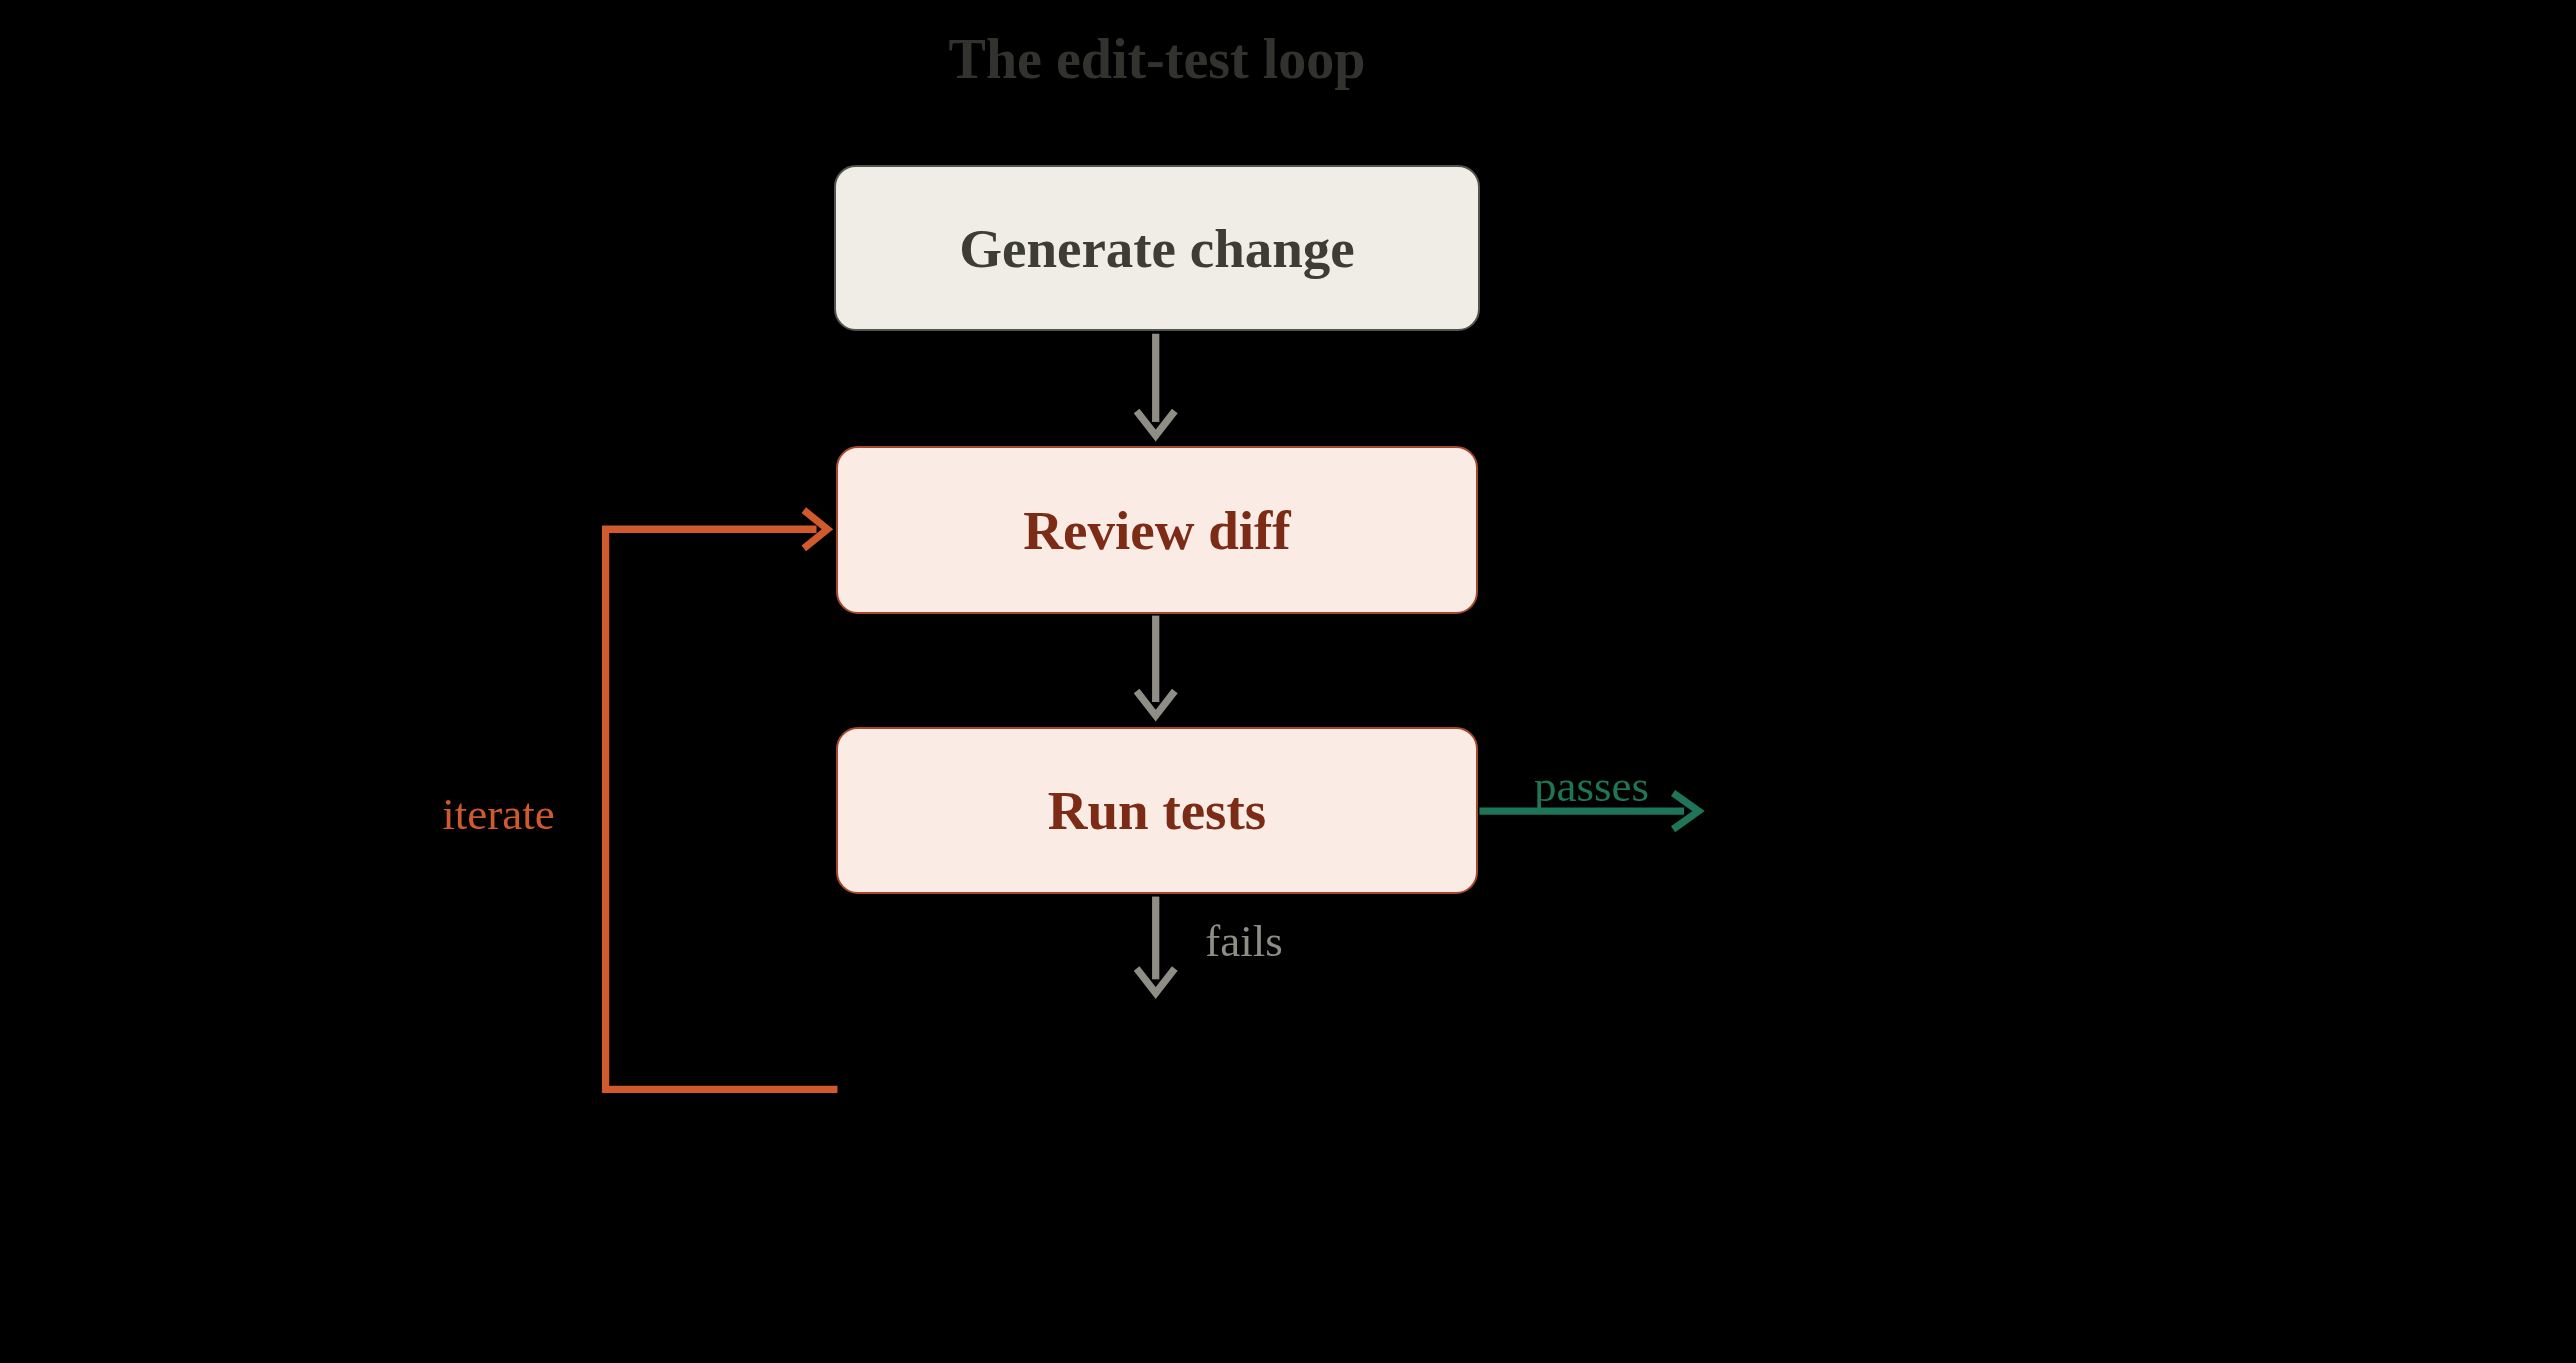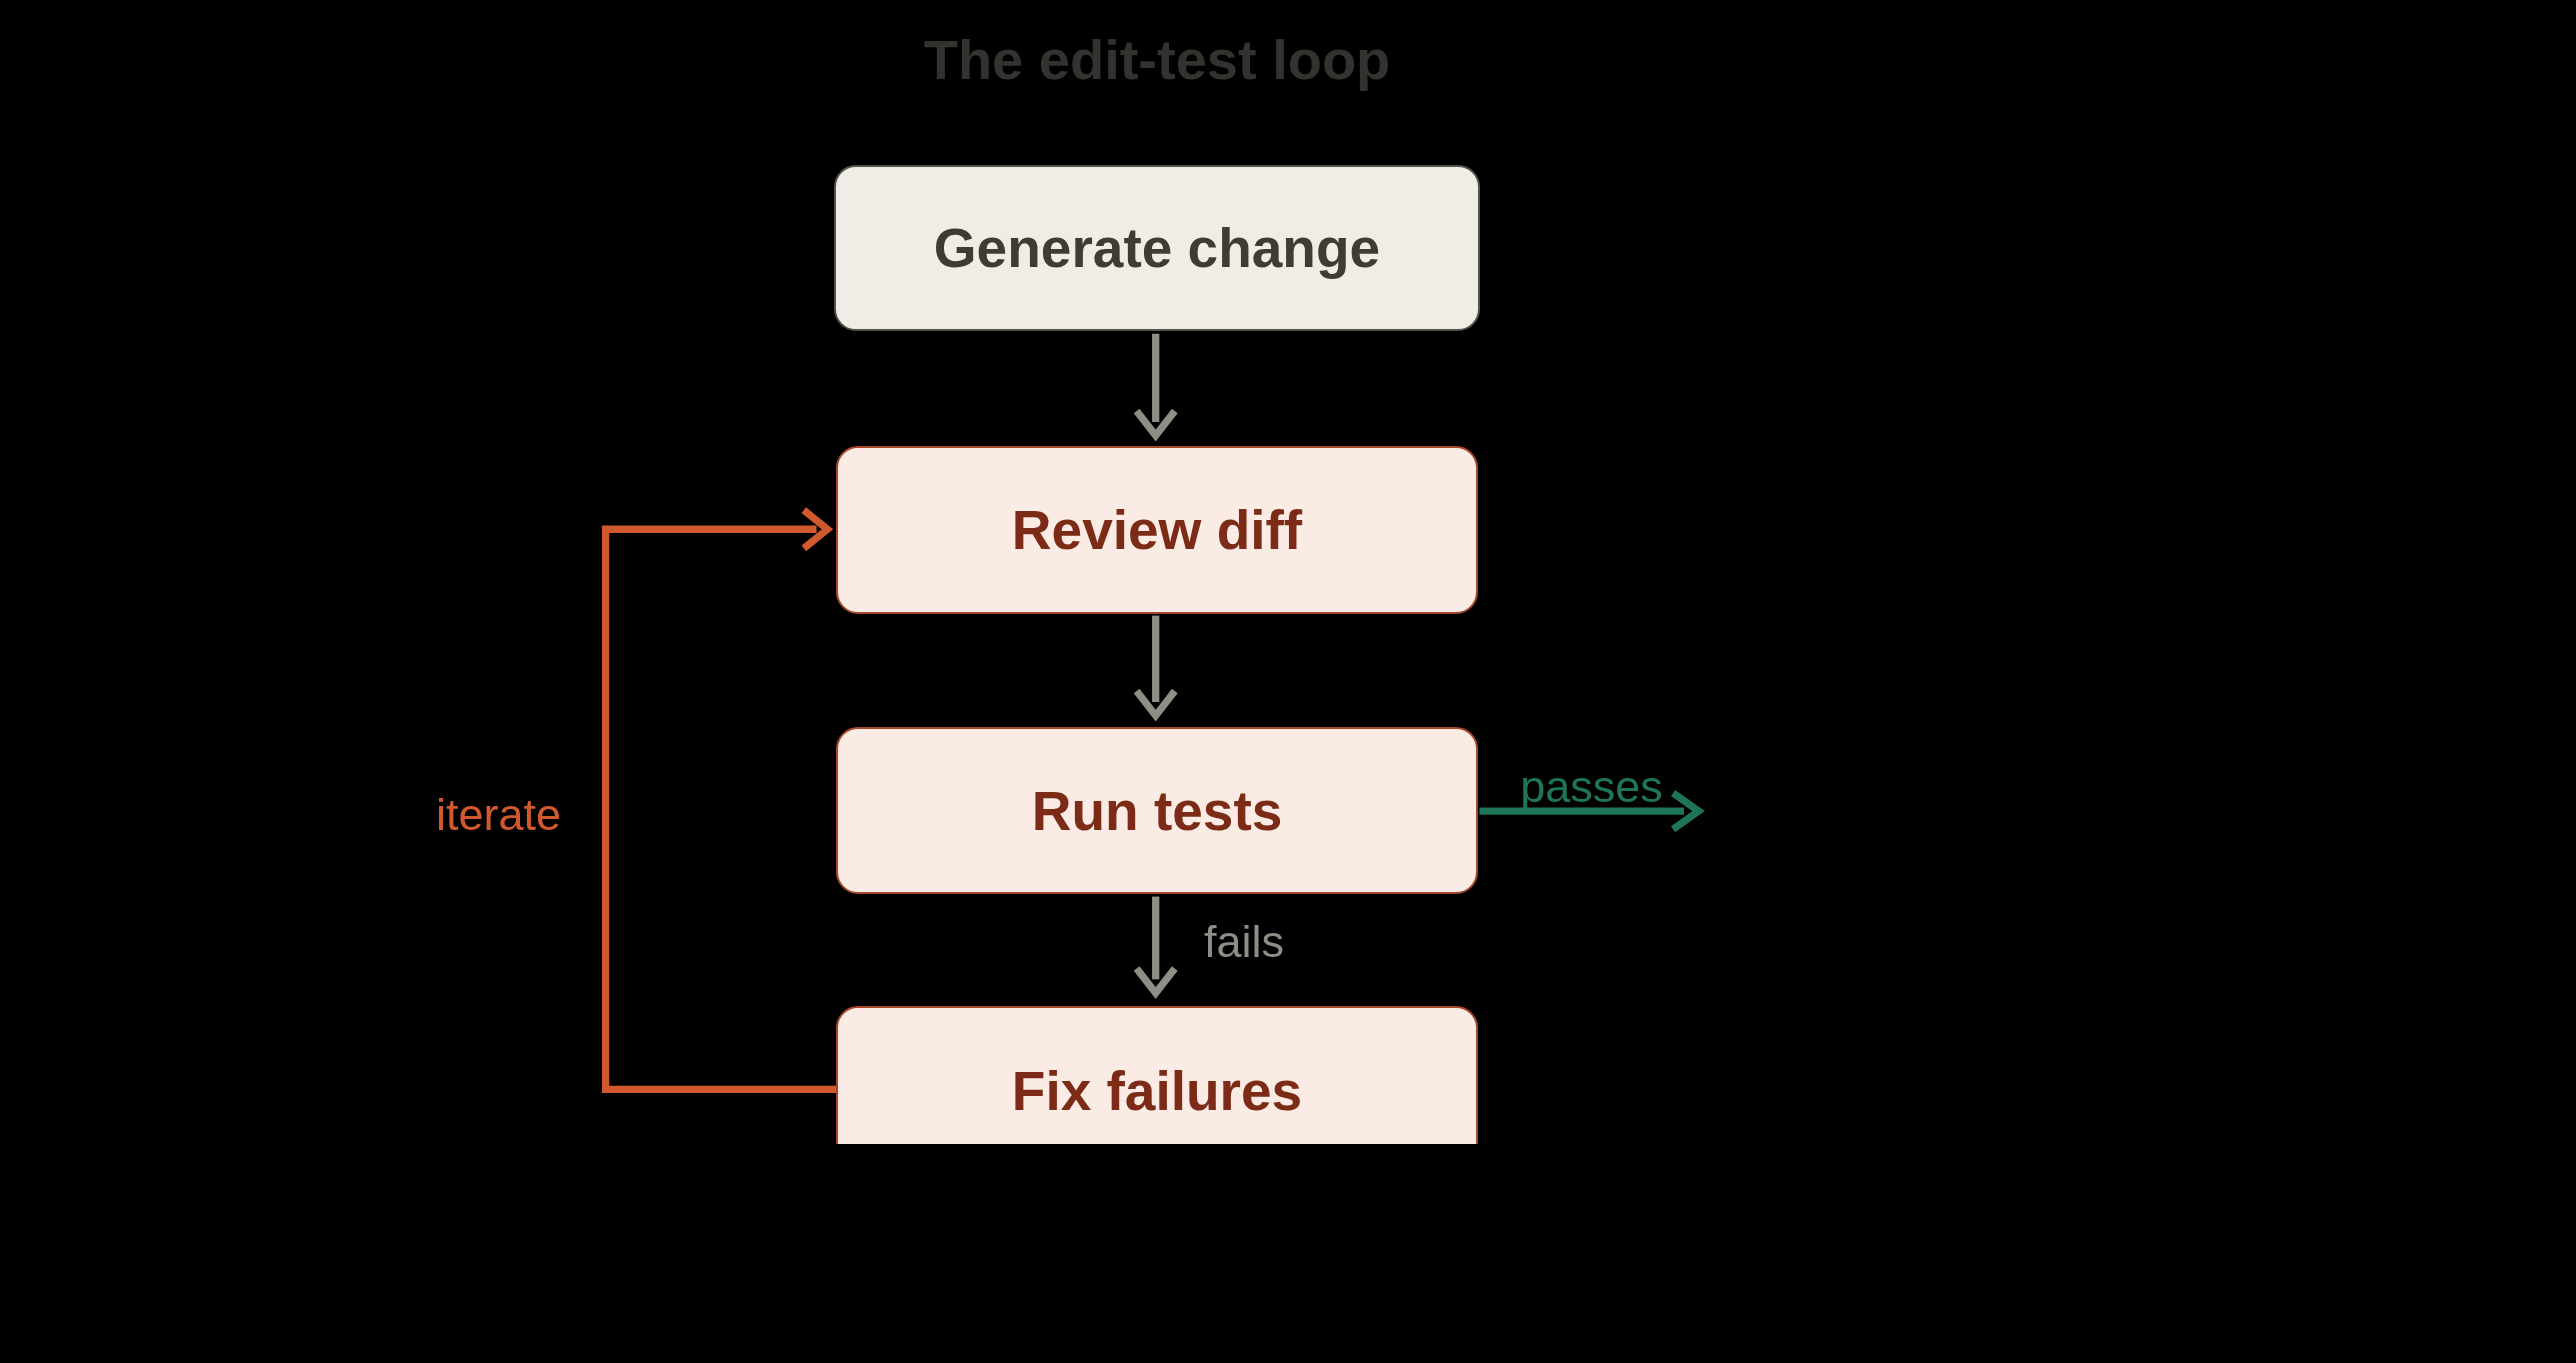--- a/index.html
+++ b/index.html
@@ -16,21 +16,21 @@
     --success-text:#155b43;
     --arrow-gray:#8e8e86;
     --arrow-green:#1e755a;
     --arrow-orange:#d0592e;
   }
   html,body{margin:0;padding:0;background:var(--background);}
   .canvas{
     position:relative;
     width:2576px;height:1144px;
     background:var(--background);
-    font-family:Liberation Sans, sans-serif;
+    font-family:Liberation Serif, serif;
     overflow:hidden;
   }
   .title{
     position:absolute;
     left:834px;top:27px;width:646px;
     text-align:center;
     font-size:56px;font-weight:bold;
     color:var(--title-text);
     letter-spacing:0px;
   }
@@ -108,23 +108,20 @@
   </div>
 
   <div class="node warm" style="left:836px;top:446px;width:642px;height:168px;">
     <span class="node-label">Review diff</span>
   </div>
 
   <div class="node warm" style="left:836px;top:727px;width:642px;height:167px;">
     <span class="node-label">Run tests</span>
   </div>
 
-  <div class="node warm" style="left:836px;top:1006px;width:642px;height:169px;">
-    <span class="node-label">Fix failures</span>
-  </div>
 
 
   <span class="edge-label green" style="left:1455px;top:728px;width:273px;">passes</span>
 
   <span class="edge-label gray" style="left:1153px;top:919px;width:182px;">fails</span>
 
   <span class="edge-label orange" style="left:385px;top:792px;width:227px;">iterate</span>
 
 </div>
 

